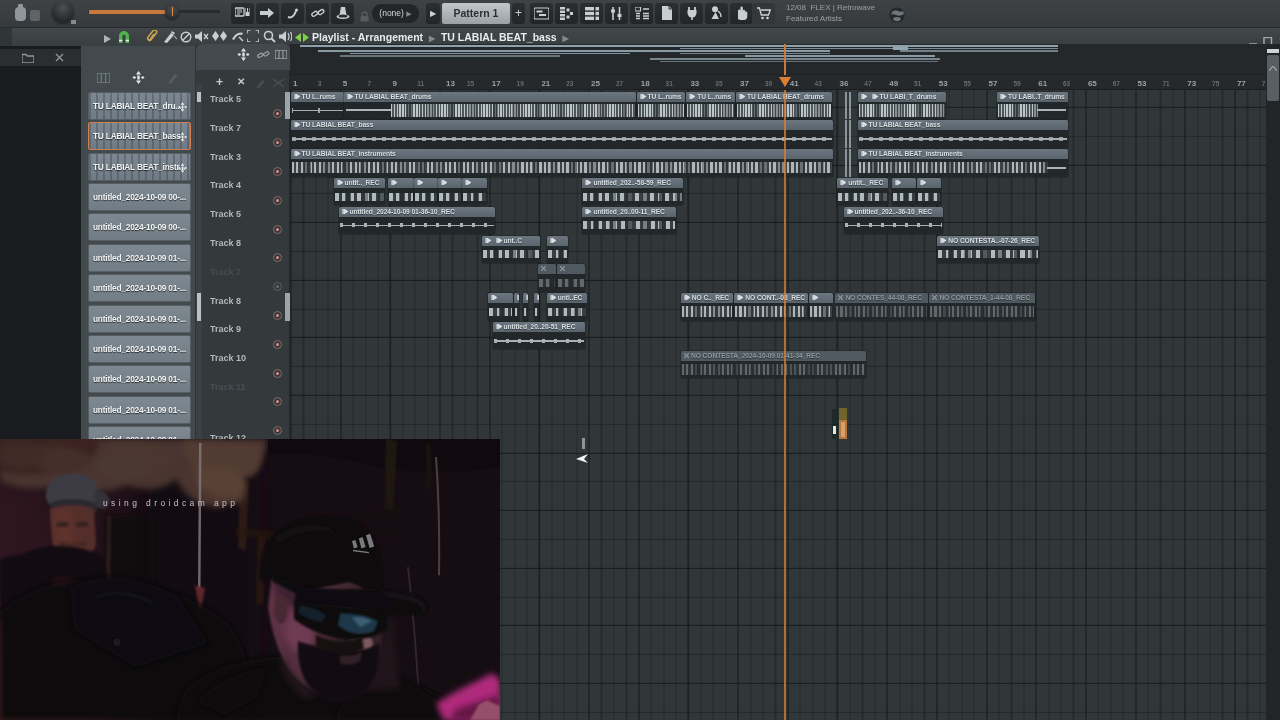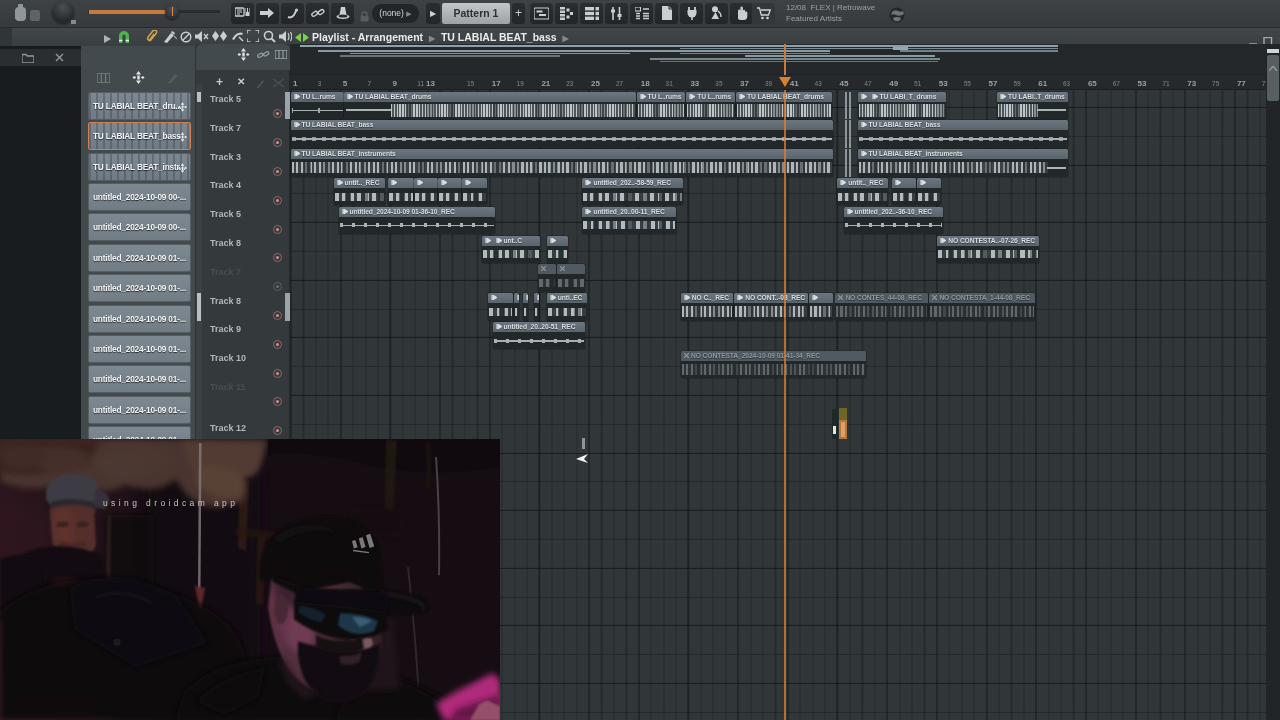--- a/index.html
+++ b/index.html
@@ -319,37 +319,37 @@
 <div style="position:absolute;left:603px;top:2.799999999999997px;width:15px;height:3px;background:rgba(148,166,176,1);"></div>
 <div style="position:absolute;left:494px;top:0px;width:1.6px;height:31px;background:#c87a3e;"></div>
       </div>
   <div id="ruler">
         <div class="rn" style="left:3.0px;">1</div>
 <div class="rn rm" style="left:27.8px;">3</div>
 <div class="rn" style="left:52.7px;">5</div>
 <div class="rn rm" style="left:77.5px;">7</div>
 <div class="rn" style="left:102.4px;">9</div>
 <div class="rn rm" style="left:127.2px;">11</div>
-<div class="rn" style="left:136px;">13</div>
+<div class="rn" style="left:156px;">13</div>
 <div class="rn rm" style="left:176.9px;">15</div>
 <div class="rn" style="left:201.7px;">17</div>
 <div class="rn rm" style="left:226.6px;">19</div>
 <div class="rn" style="left:251.4px;">21</div>
 <div class="rn rm" style="left:276.2px;">23</div>
 <div class="rn" style="left:301.1px;">25</div>
 <div class="rn rm" style="left:325.9px;">27</div>
 <div class="rn" style="left:350.8px;">18</div>
 <div class="rn rm" style="left:375.6px;">31</div>
 <div class="rn" style="left:400.4px;">33</div>
 <div class="rn rm" style="left:425.3px;">35</div>
 <div class="rn" style="left:450.1px;">37</div>
 <div class="rn rm" style="left:475.0px;">39</div>
 <div class="rn" style="left:499.8px;">41</div>
 <div class="rn rm" style="left:524.6px;">43</div>
-<div class="rn" style="left:549.5px;">45</div>
+<div class="rn" style="left:549.5px;">36</div>
 <div class="rn rm" style="left:574.3px;">47</div>
 <div class="rn" style="left:599.2px;">49</div>
 <div class="rn rm" style="left:624.0px;">51</div>
 <div class="rn" style="left:648.8px;">53</div>
 <div class="rn rm" style="left:673.7px;">55</div>
 <div class="rn" style="left:698.5px;">57</div>
 <div class="rn rm" style="left:723.4px;">59</div>
 <div class="rn" style="left:748.2px;">61</div>
 <div class="rn rm" style="left:773.0px;">63</div>
 <div class="rn" style="left:797.9px;">65</div>
@@ -409,21 +409,21 @@
         <i style="background:#e08a8a;"></i>
       </div>
 <div class="tname" style="top:353.2px;color:#b2b8bb;">Track 10</div>
 <div class="rec" style="top:368.5px;border-color:#8a6a66;">
         <i style="background:#e08a8a;"></i>
       </div>
 <div class="tname" style="top:382.0px;color:#474e52;">Track 11</div>
 <div class="rec" style="top:397.3px;border-color:#8a6a66;">
         <i style="background:#e08a8a;"></i>
       </div>
-<div class="tname" style="top:423px;color:#b2b8bb;">Track 12</div>
+<div class="tname" style="top:433px;color:#b2b8bb;">Track 12</div>
 <div class="rec" style="top:426.1px;border-color:#8a6a66;">
         <i style="background:#e08a8a;"></i>
       </div>
 </div>
 
 <div class="abs" style="left:0;top:0;width:1280px;height:720px;">
 <div class="abs" style="left:285px;top:91.5px;width:4.5px;height:27.5px;background:#9aa4ab;"></div>
 <div class="abs" style="left:285px;top:293.1px;width:4.5px;height:27.5px;background:#9aa4ab;"></div>
 <div class="abs" style="left:196.5px;top:91.5px;width:4.5px;height:10px;background:#b9c0c4;"></div>
 <div class="abs" style="left:196.5px;top:293.1px;width:4.5px;height:28px;background:#b9c0c4;"></div>

